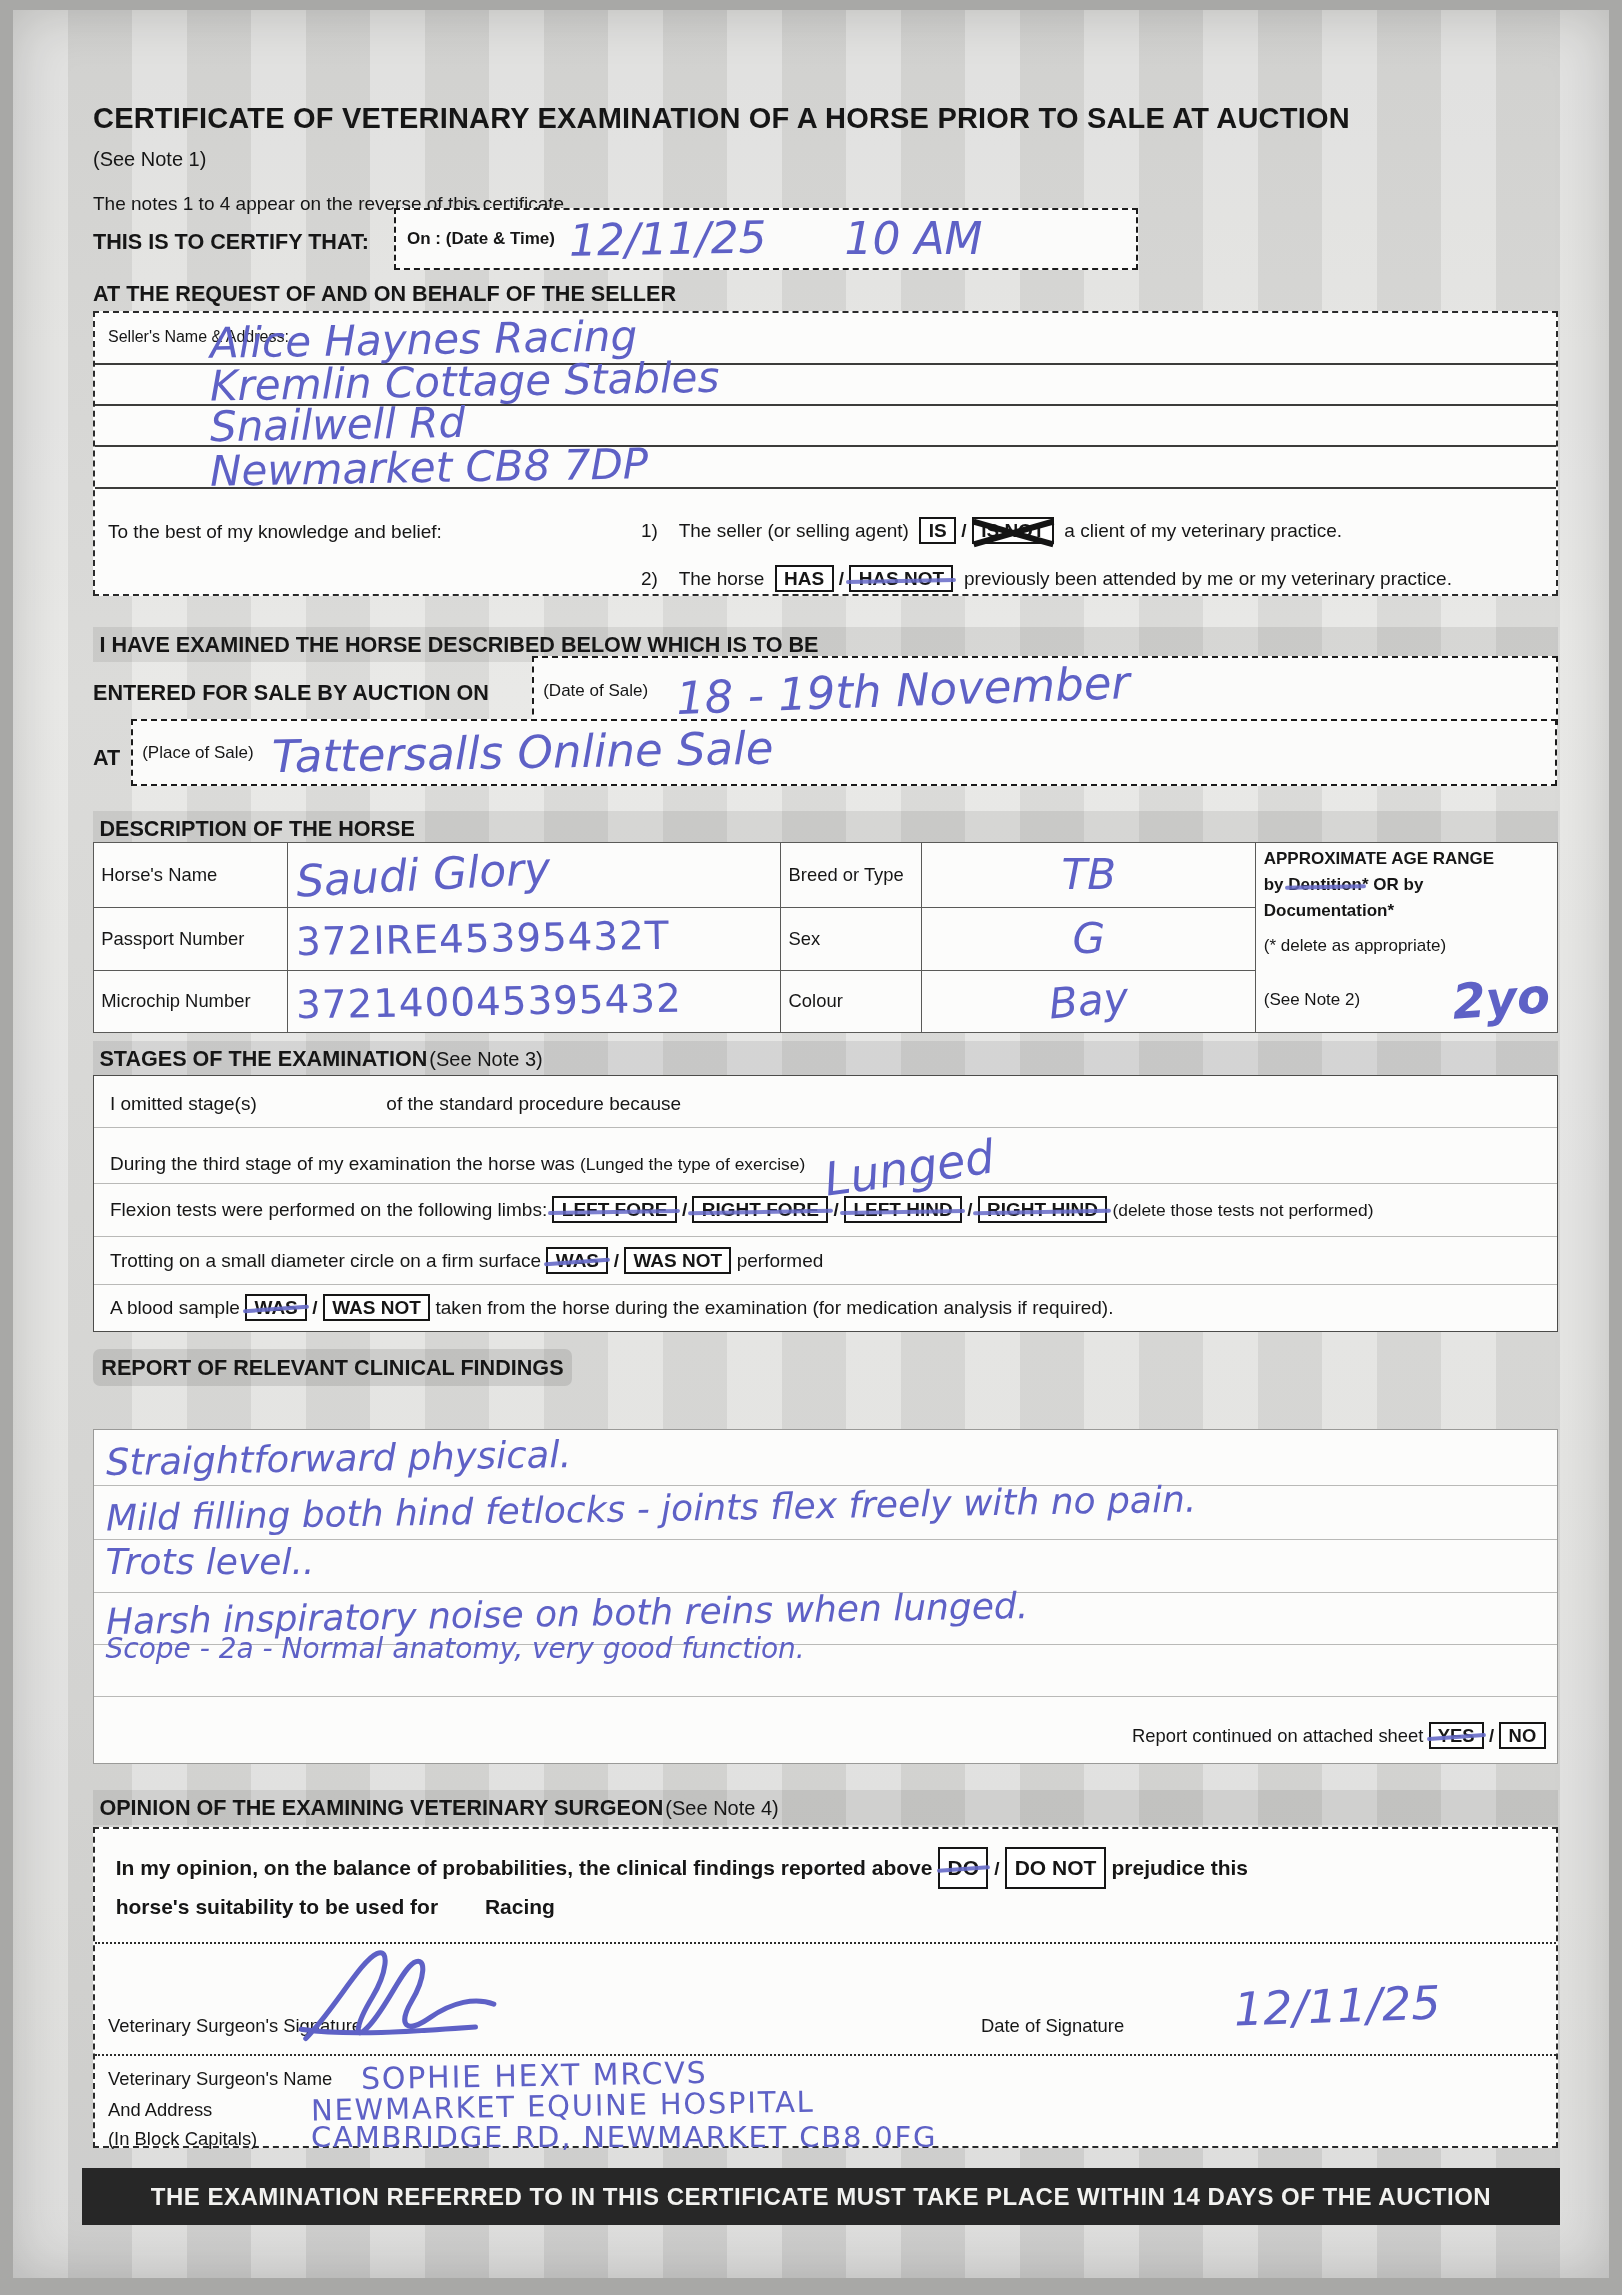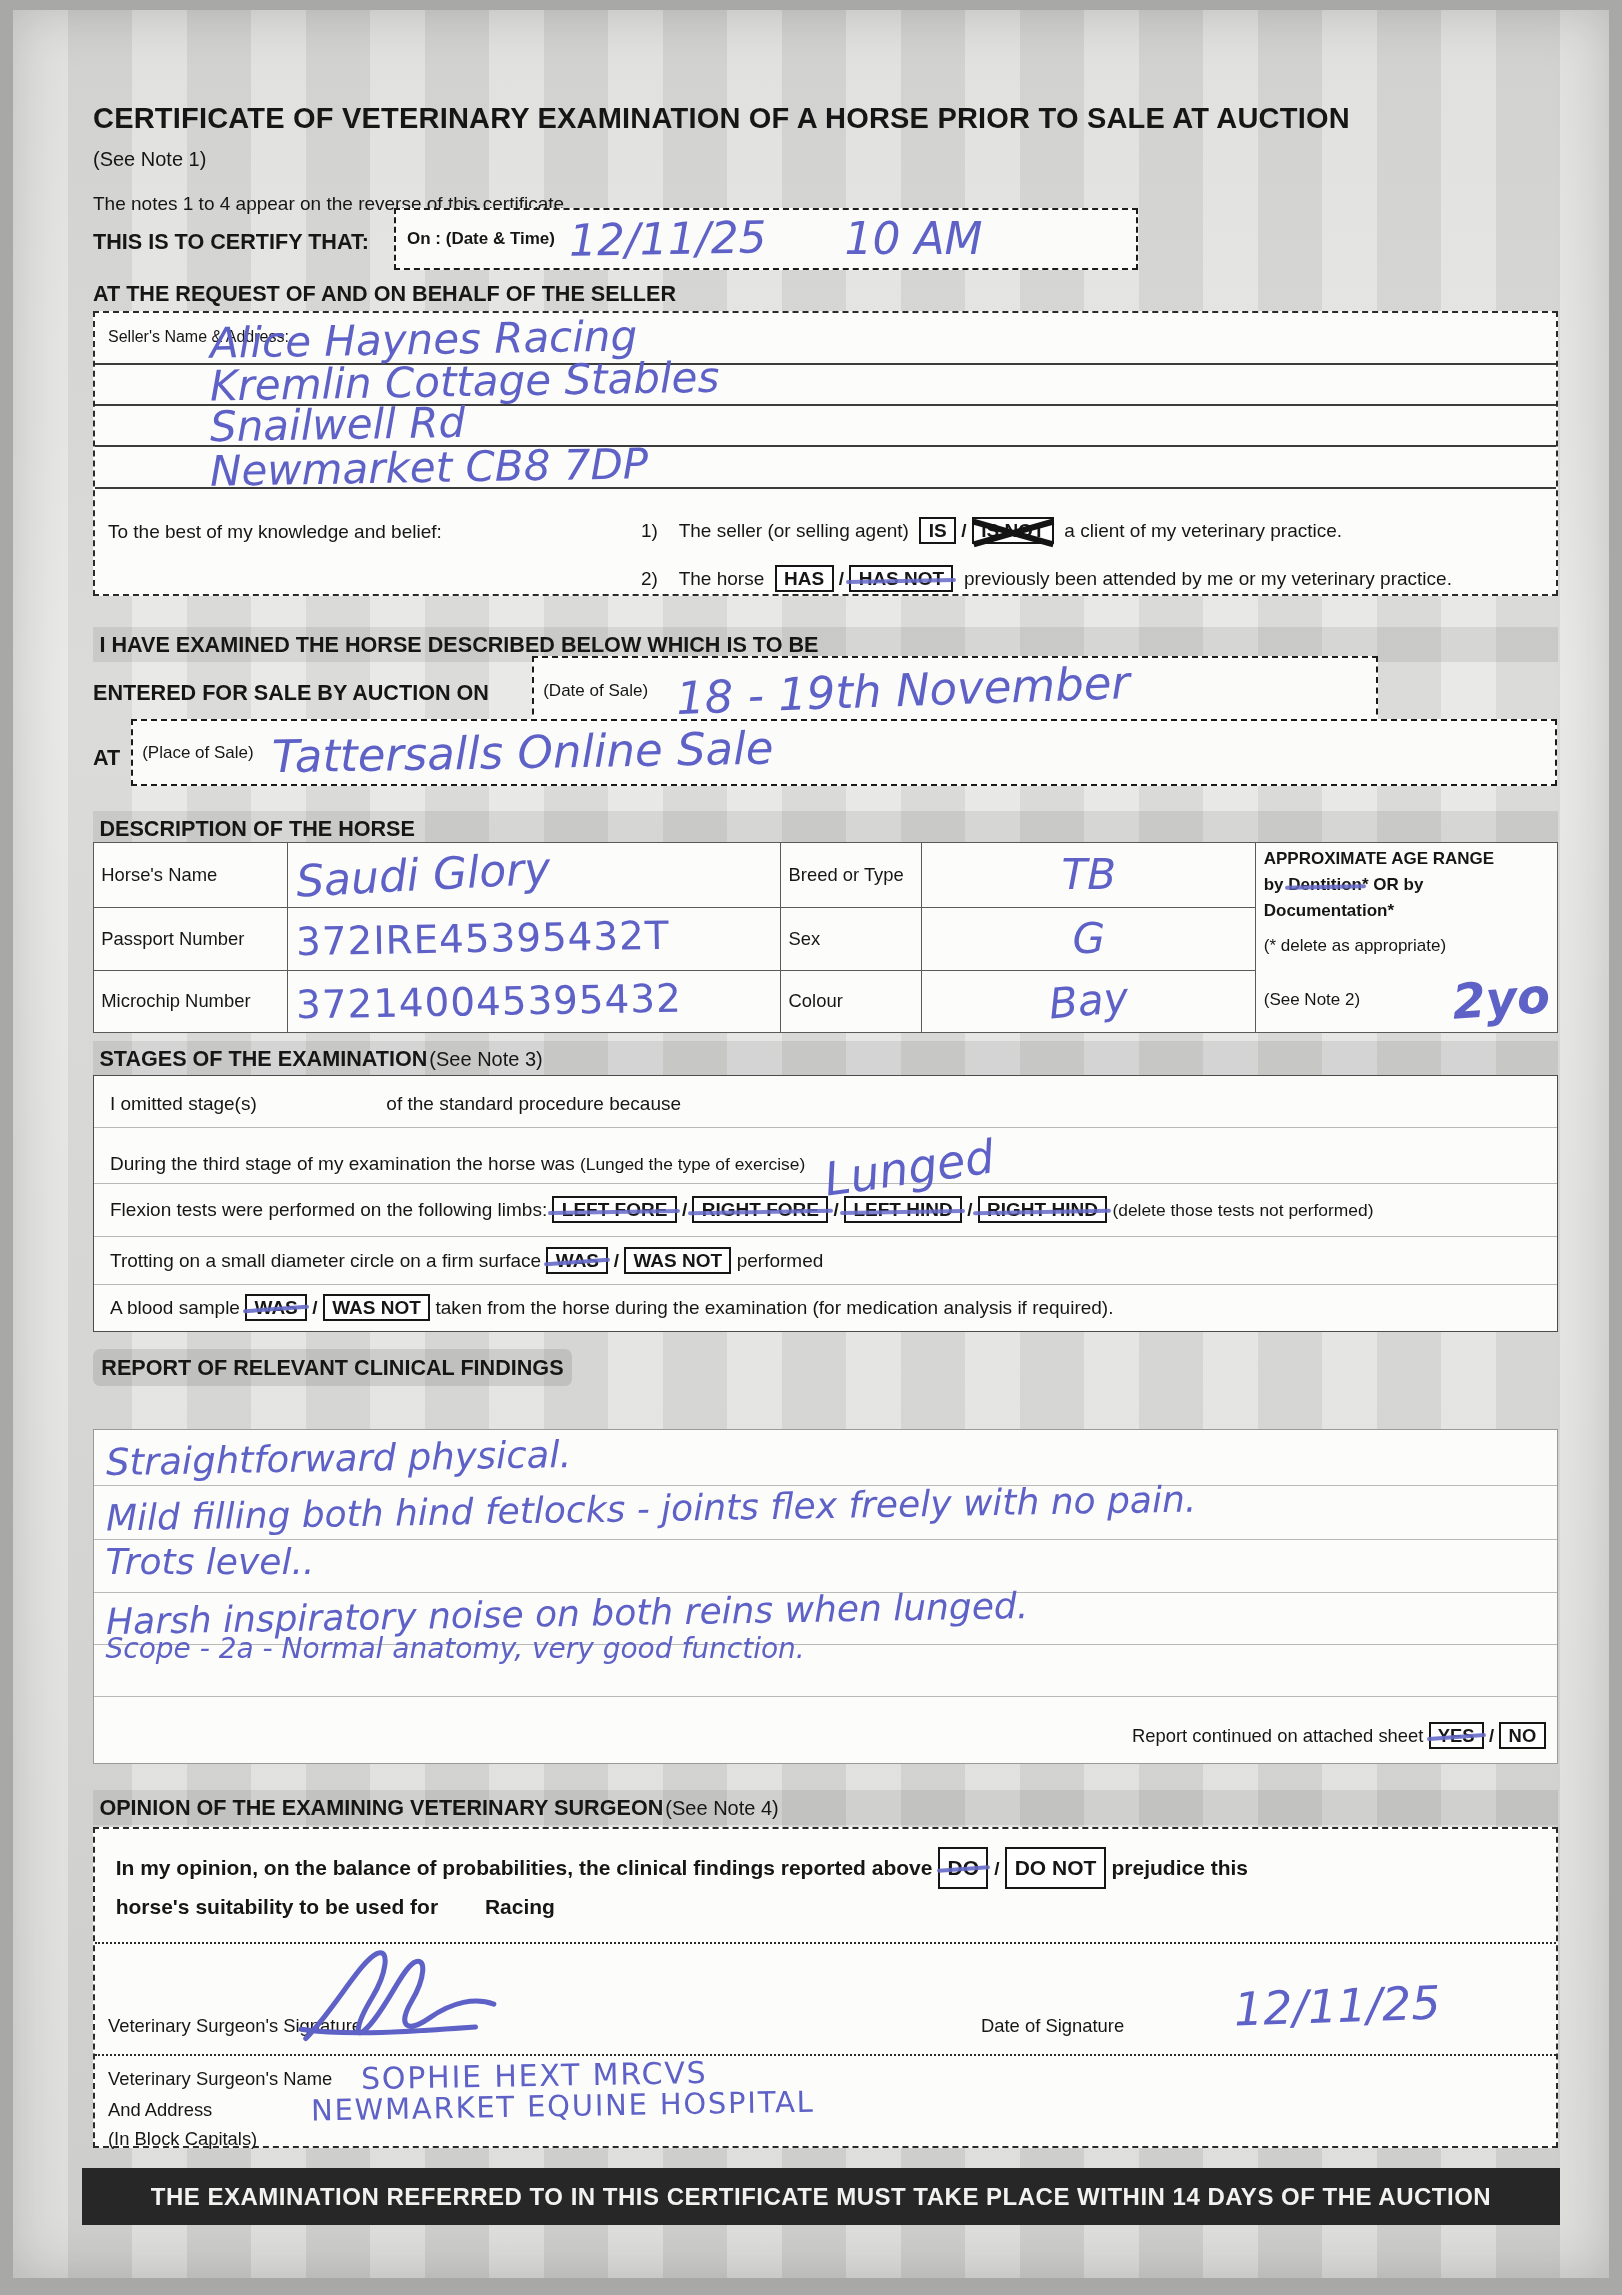--- a/index.html
+++ b/index.html
@@ -88,21 +88,21 @@
       <span>The horse</span>&nbsp;
       <span class="opt">HAS</span>
       <span class="sep">/</span>
       <span class="opt pen-strike-flat">HAS NOT</span>&nbsp;
       <span>previously been attended by me or my veterinary practice.</span>
     </div>
   </div>
 
   <div class="abs h-sec band" style="left:80px; top:617px;">I HAVE EXAMINED THE HORSE DESCRIBED BELOW WHICH IS TO BE</div>
   <div class="abs h-sec" style="left:80px; top:670px;">ENTERED FOR SALE BY AUCTION ON</div>
-  <div class="abs fieldbox" style="left:519px; top:646px; width:846px; height:69px; padding:0 9.2px;">
+  <div class="abs fieldbox" style="left:519px; top:646px; width:1026px; height:69px; padding:0 9.2px;">
     <span class="small-label" style="font-weight:400;">(Date of Sale)</span>
     <span class="hw" style="font-size:45px; margin-left:27.5px; transform:rotate(-2deg);">18 - 19th November</span>
   </div>
   <div class="abs h-sec" style="left:80px; top:735px;">AT</div>
   <div class="abs h-sec band" style="left:80px; top:801px;">DESCRIPTION OF THE HORSE</div>
 
   <div class="abs fieldbox" style="left:118px; top:709px; width:1426px; height:67px; padding:0 9.2px;">
     <span class="small-label" style="font-weight:400;">(Place of Sale)</span>
     <span class="hw" style="font-size:45px; margin-left:18.4px; transform:rotate(-1deg);">Tattersalls  Online  Sale</span>
   </div>
@@ -250,20 +250,21 @@
       <span class="abs" style="left:886px; top:57px; font-size:18.4px;">Date of Signature</span>
       <span class="abs hw" style="left:1139px; top:25px; font-size:46px; transform:rotate(-2deg);">12/11/25</span>
     </div>
 
     <div class="abs" style="left:0; top:226px; width:100%; height:94px;">
       <span class="abs" style="left:13px; top:13px; font-size:18.4px;">Veterinary Surgeon's Name</span>
       <span class="abs hw-print" style="left:266px; top:5.5px; font-size:30px; transform:rotate(-1deg);">SOPHIE HEXT MRCVS</span>
       <span class="abs" style="left:13px; top:44px; font-size:18.4px;">And Address</span>
       <span class="abs hw-print" style="left:216px; top:37px; font-size:29px; transform:rotate(-1deg);">NEWMARKET EQUINE HOSPITAL</span>
       <span class="abs" style="left:13px; top:73px; font-size:18.4px;">(In Block Capitals)</span>
+      <span class="abs hw-print" style="left:216px; top:68px; font-size:29px;">CAMBRIDGE RD, NEWMARKET CB8 0FG</span>
     </div>
   </div>
 
   <div class="abs footer-banner" style="left:69px; top:2158px; width:1478px; height:57px;">THE EXAMINATION REFERRED TO IN THIS CERTIFICATE MUST TAKE PLACE WITHIN 14 DAYS OF THE AUCTION</div>
 
  </div>
 </div>
 
 
 </body></html>

